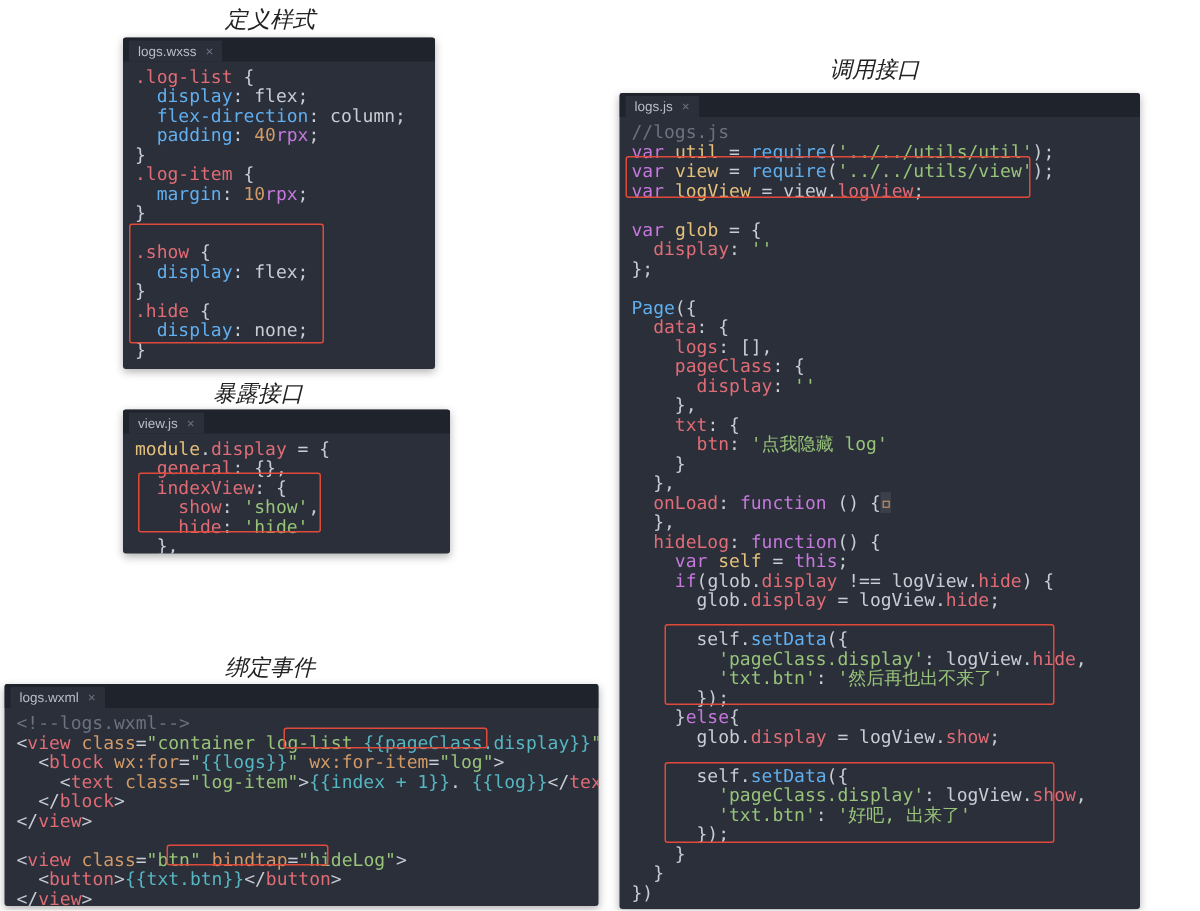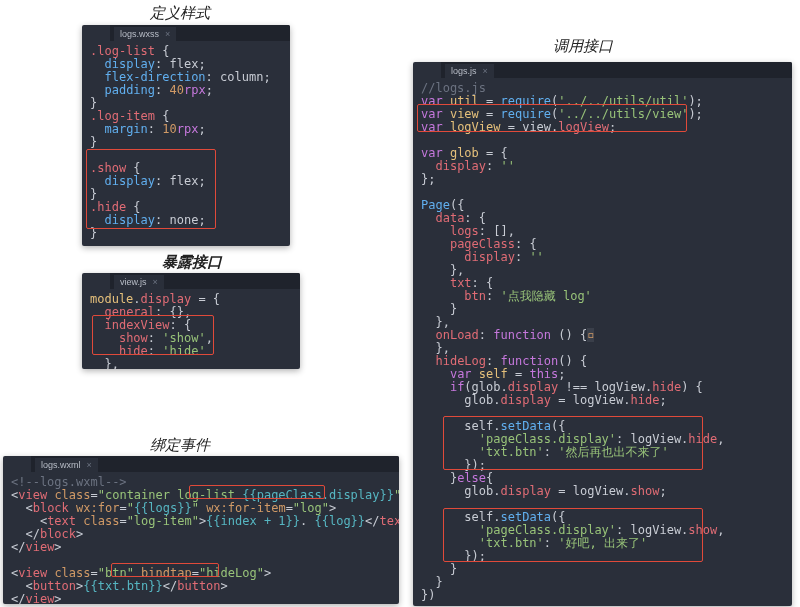--- a/index.html
+++ b/index.html
@@ -24,21 +24,20 @@
     border-radius: 2px;
     box-shadow: 0 2px 6px rgba(0,0,0,0.3);
     overflow: hidden;
   }
   .tabbar {
     background: #1f232c;
     height: 16px;
     display: flex;
     align-items: center;
     padding-left: 4px;
-    margin-left: 28px;
   }
   .tab {
     background: #2a2f3a;
     color: #b8bdc7;
     font-size: 9px;
     padding: 2px 6px;
     display: flex;
     align-items: center;
     gap: 4px;
     height: 14px;
@@ -72,21 +71,21 @@
     position: absolute;
     border: 1.5px solid #e04a3a;
     border-radius: 2px;
     pointer-events: none;
   }
 </style>
 </head>
 <body>
 
 <div class="label" style="left:150px; top:4px;">定义样式</div>
-<div class="label" style="left:162px; top:253px;font-weight:bold;">暴露接口</div>
+<div class="label" style="left:142px; top:253px;">暴露接口</div>
 <div class="label" style="left:150px; top:436px;">绑定事件</div>
 <div class="label" style="left:553px; top:37px;">调用接口</div>
 
 <div class="editor" style="left:82px; top:25px; width:208px; height:221px;">
   <div class="tabbar">
     <div class="tab">
       <span>logs.wxss</span>
       <span class="close">×</span>
     </div>
   </div>
@@ -140,21 +139,21 @@
   &lt;/<span class="c-tag">block</span>&gt;
 &lt;/<span class="c-tag">view</span>&gt;
 
 &lt;<span class="c-tag">view</span> <span class="c-attr">class</span>=<span class="c-str">"btn"</span> <span class="c-attr">bindtap</span>=<span class="c-str">"hideLog"</span>&gt;
   &lt;<span class="c-tag">button</span>&gt;<span class="c-templ">{{txt.btn}}</span>&lt;/<span class="c-tag">button</span>&gt;
 &lt;/<span class="c-tag">view</span>&gt;
 <div class="hl-box" style="left:186px; top:13px; width:136px; height:14px;"></div>
 <div class="hl-box" style="left:108px; top:91px; width:108px; height:14px;"></div></div>
 </div>
 
-<div class="editor" style="left:413px; top:62px; width:379px; height:544px;">
+<div class="editor" style="left:413px; top:62px; width:347px; height:544px;">
   <div class="tabbar">
     <div class="tab">
       <span>logs.js</span>
       <span class="close">×</span>
     </div>
   </div>
   <div class="code"><span class="c-comment">//logs.js</span>
 <span class="c-key">var</span> <span class="c-var">util</span> = <span class="c-func">require</span>(<span class="c-str">'../../utils/util'</span>);
 <span class="c-key">var</span> <span class="c-var">view</span> = <span class="c-func">require</span>(<span class="c-str">'../../utils/view'</span>);
 <span class="c-key">var</span> <span class="c-var">logView</span> = view.<span class="c-prop">logView</span>;

